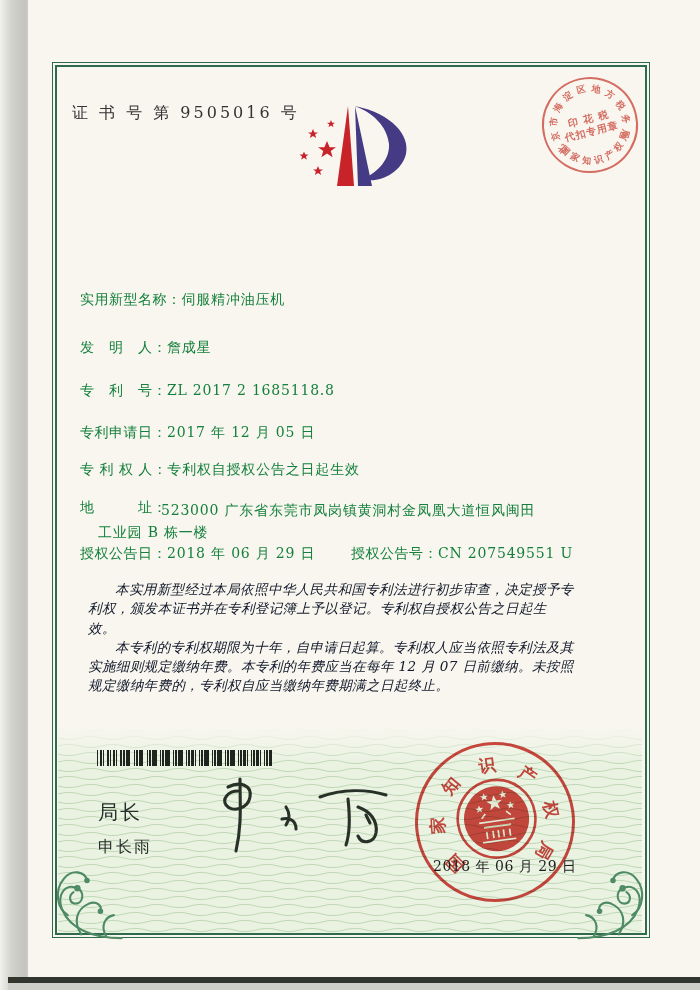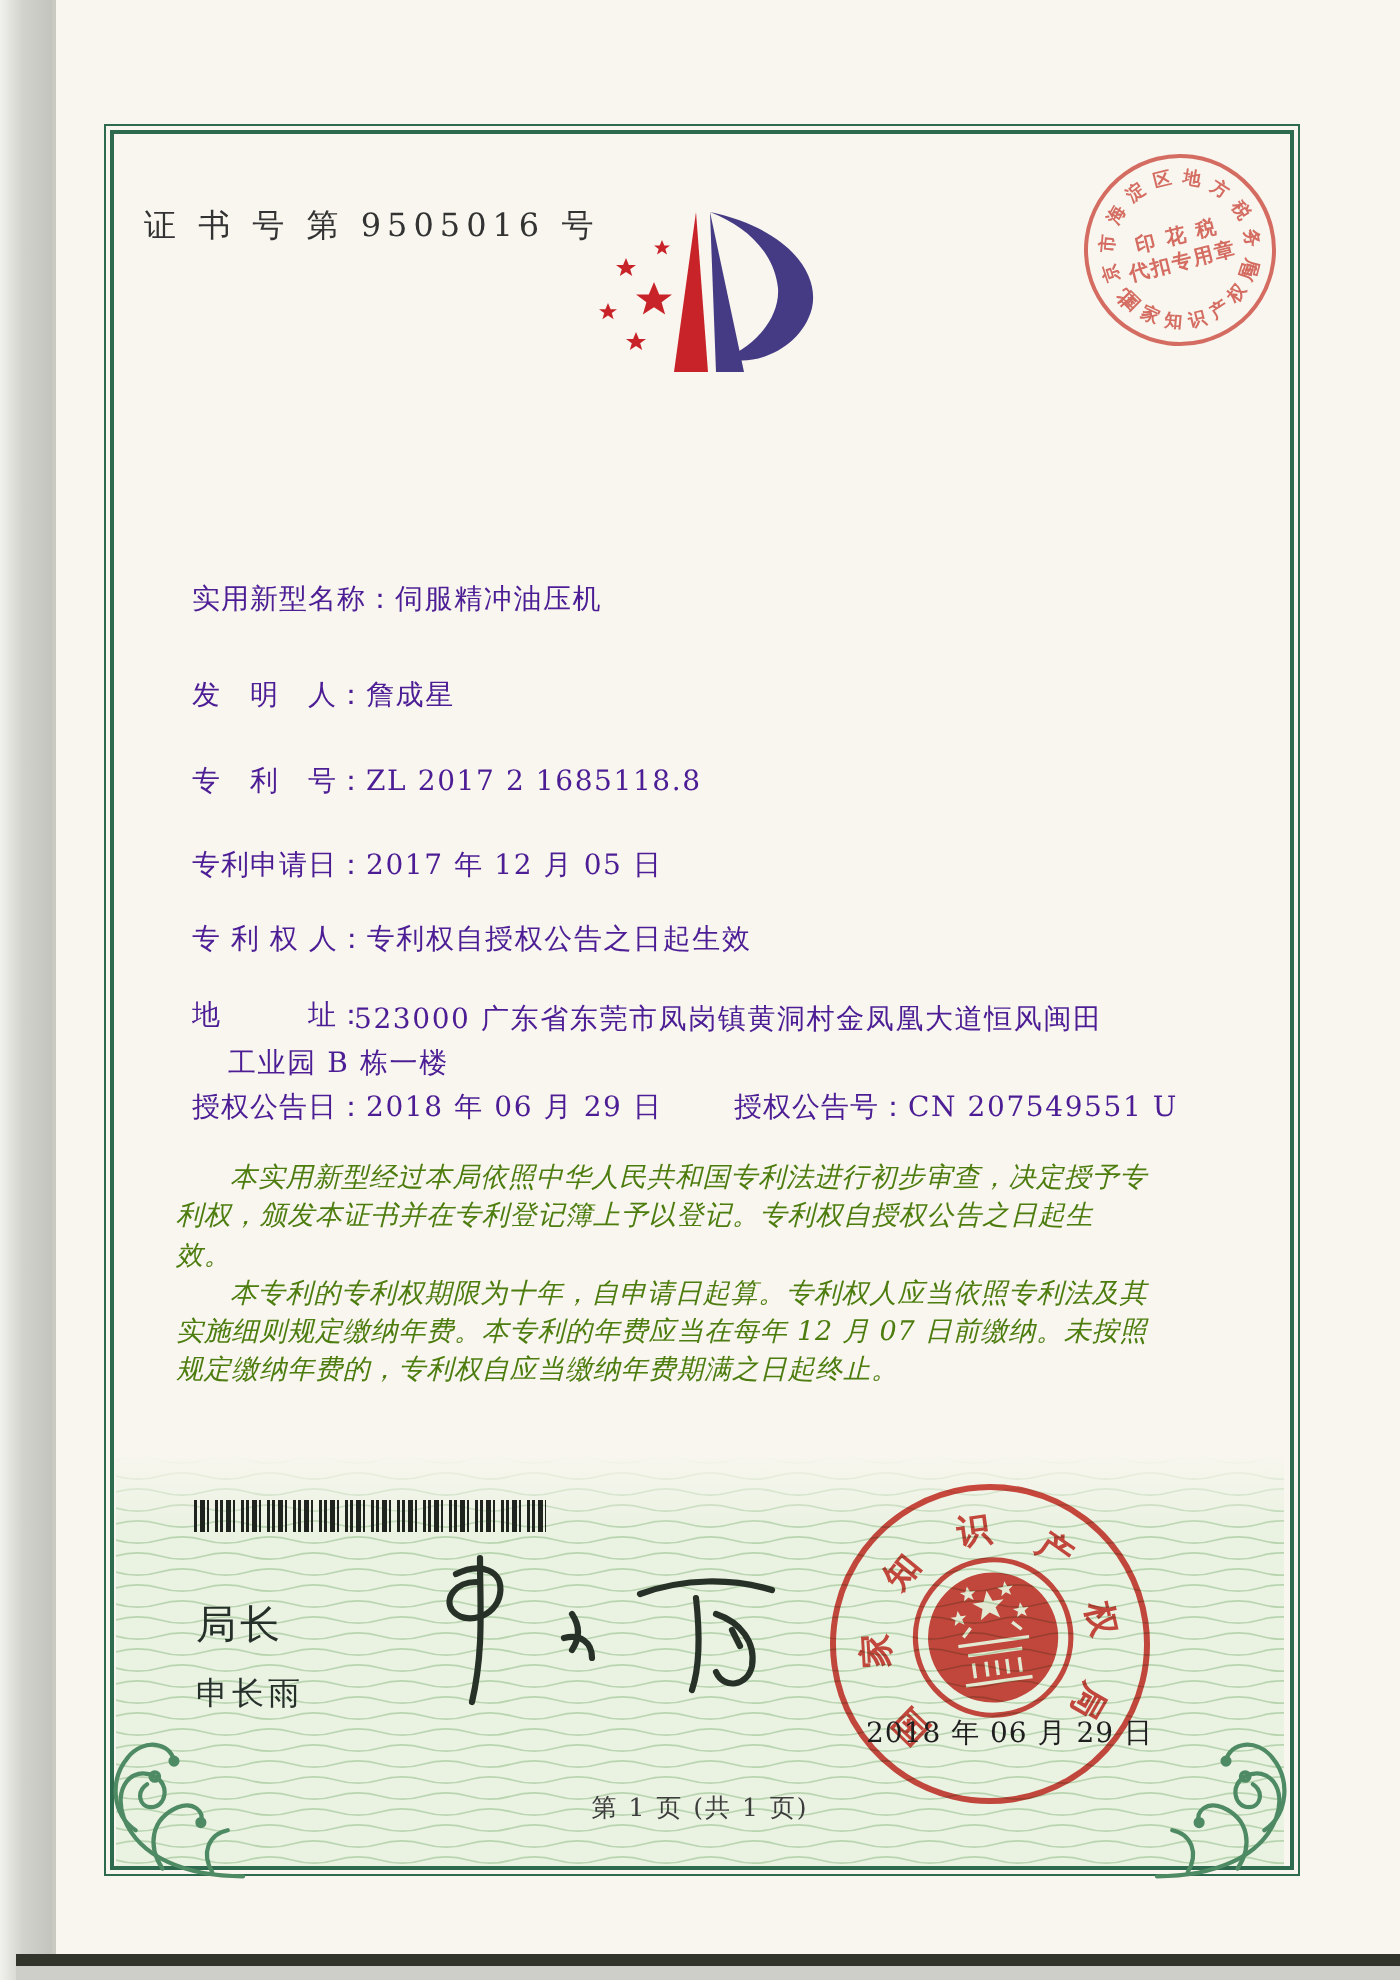--- a/index.html
+++ b/index.html
@@ -20,30 +20,30 @@
         background:var(--band-bg,#eaf2e2);overflow:hidden;}
   .band svg{position:absolute;left:0;top:0;width:100%;height:100%;}
   .band-fade{position:absolute;left:0;top:0;width:100%;height:36px;
         background:linear-gradient(#f8f6ee,rgba(248,246,238,0));}
 
   .cert-no{position:absolute;left:72px;top:103px;font-size:16px;letter-spacing:3px;color:#333;}
   .logo{position:absolute;left:275px;top:98px;width:150px;height:110px;}
   .title{position:absolute;left:0;right:0;top:198px;text-align:center;
          font-size:33px;font-weight:bold;letter-spacing:5px;color:#232323;}
 
-  .field{position:absolute;left:96px;font-size:14px;letter-spacing:0.5px;color:#4c1d95;white-space:nowrap;}
+  .field{position:absolute;left:80px;font-size:14px;letter-spacing:0.5px;color:#15803d;white-space:nowrap;}
   .flabel{letter-spacing:0.5px;}
   .fvalue{letter-spacing:0.8px;}
   .addr{white-space:normal;width:520px;}
   .addr .flabel{position:absolute;left:0;top:0;}
   .addr .fvalue{display:block;margin-left:18px;text-indent:63px;white-space:pre-line;line-height:22px;}
   .pair2{position:absolute;left:271px;top:0;}
 
   .paras{position:absolute;left:88px;top:580px;width:486px;font-size:13.5px;line-height:19.3px;
-         font-style:italic;color:#4d7c0f;}
+         font-style:italic;color:#0f172a;}
   .paras p{margin:0;text-indent:2em;letter-spacing:0.4px;}
 
   .barcode{position:absolute;left:97px;top:750px;width:176px;height:16px;z-index:6;
      background:repeating-linear-gradient(90deg,
        #20241f 0 1.5px,transparent 1.5px 3px,
        #20241f 3px 5.5px,transparent 5.5px 6.5px,
        #20241f 6.5px 7.5px,transparent 7.5px 10.5px,
        #20241f 10.5px 12px,transparent 12px 13px);}
 
   .footer{position:absolute;left:0;right:0;top:896px;text-align:center;font-size:12.5px;
@@ -271,17 +271,16 @@
         <path d="M-17,2 L17,2"></path>
         <path d="M-13,7 L13,7"></path>
         <path d="M-11,11 L-11,18 M-5,11 L-5,18 M0,11 L0,18 M5,11 L5,18 M11,11 L11,18"></path>
         <path d="M-16,21 L16,21"></path>
         <path d="M-14,-2 L-10,-6 M14,-2 L10,-6"></path>
       </g>
     </svg>
   </div>
   <div class="seal-date">2018 年 06 月 29 日</div>
 
-  <div class="footer">第 1 页 (共 1 页)</div>
 
   <div class="scan-bottom"></div>
   <div class="scan-bottom2"></div>
 </div>
 
 </body></html>

